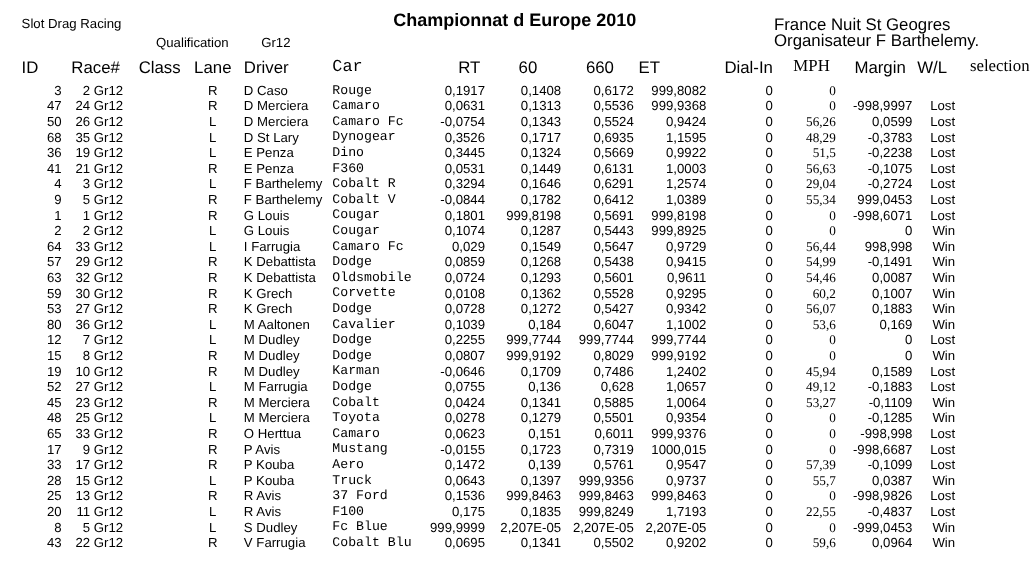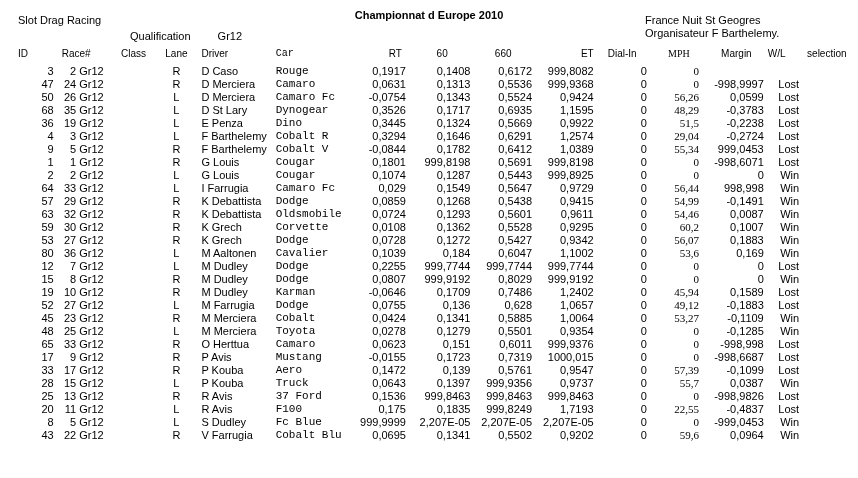--- a/index.html
+++ b/index.html
@@ -35,42 +35,42 @@
   }
   .hdr-qual .gr {
     margin-left: 24px;
   }
   .hdr-title {
     position: absolute;
     left: 0;
     right: 0;
     top: 9px;
     text-align: center;
-    font-size: 11px;
+    font-size: 15px;
     font-weight: bold;
   }
   .hdr-right {
     position: absolute;
     left: 645px;
     top: 14px;
-    font-size: 11px;
+    font-size: 14px;
     line-height: 13px;
   }
   
   table.grid {
     position: absolute;
     left: 0;
     top: 48px;
     width: 858px;
     border-collapse: collapse;
     font-size: 11px;
   }
   table.grid th {
     font-weight: normal;
-    font-size: 10px;
+    font-size: 14px;
     padding: 0 0 6px 0;
     white-space: nowrap;
   }
   table.grid td {
     padding: 0;
     height: 13px;
     line-height: 13px;
     white-space: nowrap;
   }
   
@@ -93,26 +93,26 @@
   
   th.c-id     { text-align: left; padding-left: 18px !important; }
   th.c-race   { text-align: left; padding-left: 4px !important; }
   th.c-class  { text-align: center; padding-left: 0 !important; }
   th.c-lane   { text-align: center; }
   th.c-drv    { text-align: left; padding-left: 6px !important; }
   th.c-car    { text-align: left; padding-left: 6px !important; }
   th.c-rt     { text-align: right; padding-right: 12px !important; }
   th.c-60     { text-align: center; }
   th.c-660    { text-align: center; }
-  th.c-et     { text-align: right; }
-  th.c-dial   { text-align: center; }
+  th.c-et     { text-align: left; }
+  th.c-dial   { text-align: right; }
   th.c-mph    { text-align: center; }
   th.c-margin { text-align: center; }
   th.c-wl     { text-align: left; margin-top: 34px; }
-  th.c-sel    { text-align: left; padding-left: 4px !important; }
+  th.c-sel    { text-align: right; padding-left: 4px !important; font-family: Liberation Serif, serif; }
 </style>
 </head>
 <body>
 
 <div class="page">
 
   <div class="hdr-left">Slot Drag Racing</div>
 
   <div class="hdr-qual">
     <span>Qualification</span>
@@ -226,20 +226,37 @@
           <td class="c-60">0,1324</td>
           <td class="c-660">0,5669</td>
           <td class="c-et">0,9922</td>
           <td class="c-dial">0</td>
           <td class="c-mph">51,5</td>
           <td class="c-margin">-0,2238</td>
           <td class="c-wl">Lost</td>
           <td class="c-sel"></td>
         </tr>
         <tr>
+          <td class="c-id">41</td>
+          <td class="c-race">21 Gr12</td>
+          <td class="c-class"></td>
+          <td class="c-lane">R</td>
+          <td class="c-drv">E Penza</td>
+          <td class="c-car">F360</td>
+          <td class="c-rt">0,0531</td>
+          <td class="c-60">0,1449</td>
+          <td class="c-660">0,6131</td>
+          <td class="c-et">1,0003</td>
+          <td class="c-dial">0</td>
+          <td class="c-mph">56,63</td>
+          <td class="c-margin">-0,1075</td>
+          <td class="c-wl">Lost</td>
+          <td class="c-sel"></td>
+        </tr>
+        <tr>
           <td class="c-id">4</td>
           <td class="c-race">3 Gr12</td>
           <td class="c-class"></td>
           <td class="c-lane">L</td>
           <td class="c-drv">F Barthelemy</td>
           <td class="c-car">Cobalt R</td>
           <td class="c-rt">0,3294</td>
           <td class="c-60">0,1646</td>
           <td class="c-660">0,6291</td>
           <td class="c-et">1,2574</td>

